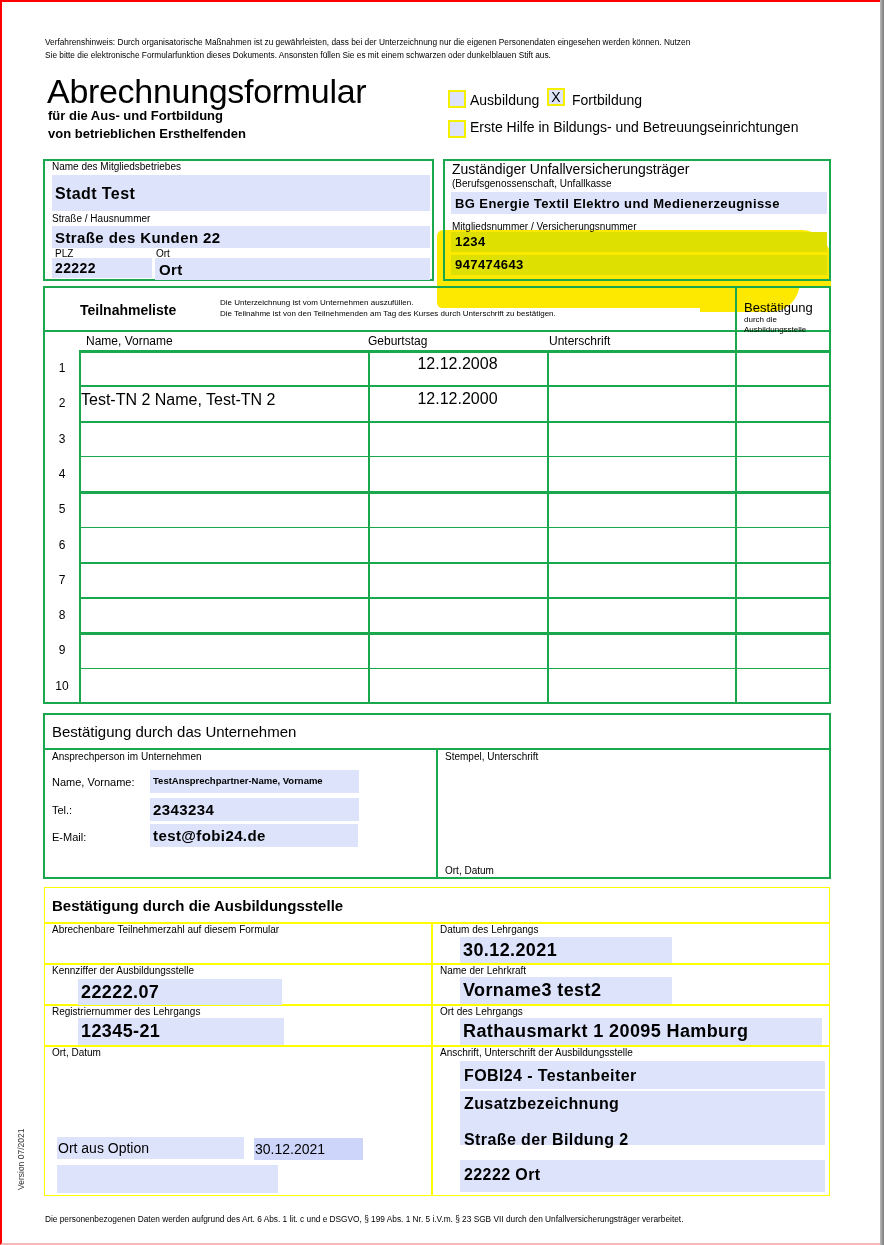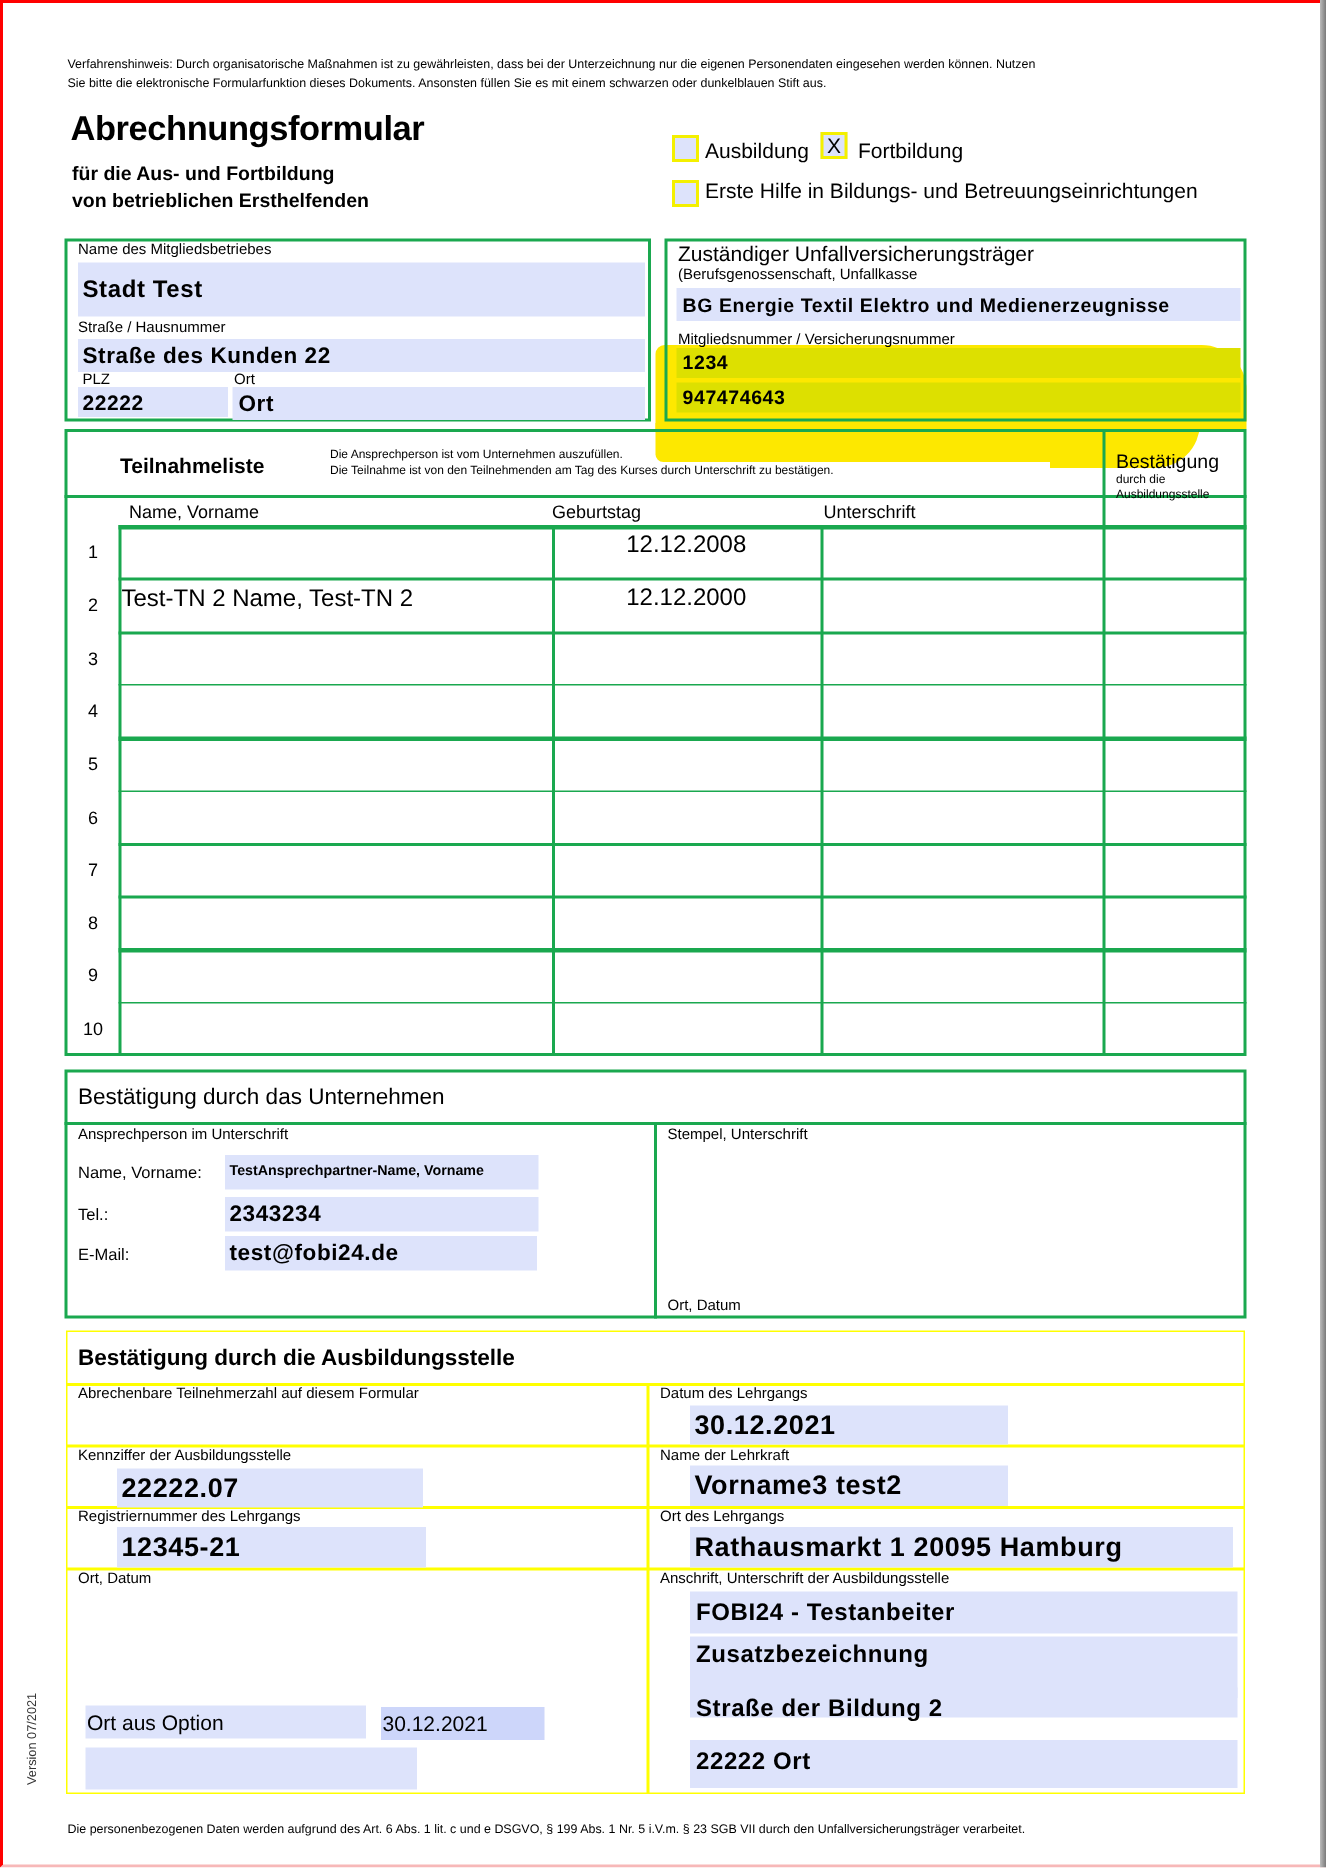--- a/index.html
+++ b/index.html
@@ -38,21 +38,21 @@
 <body>
 
 <div class="page-frame"></div>
 <div class="page-right-edge"></div>
 
 <div class="abs tiny" style="left:45px; top:36px; width:790px; font-size:8.3px; line-height:13px;">
   <div>Verfahrenshinweis: Durch organisatorische Maßnahmen ist zu gewährleisten, dass bei der Unterzeichnung nur die eigenen Personendaten eingesehen werden können. Nutzen</div>
   <div>Sie bitte die elektronische Formularfunktion dieses Dokuments. Ansonsten füllen Sie es mit einem schwarzen oder dunkelblauen Stift aus.</div>
 </div>
 
-<div class="abs" style="left:47px; top:72px; font-size:23px; font-weight:bold; letter-spacing:-0.3px;">Abrechnungsformular</div>
+<div class="abs" style="left:47px; top:72px; font-size:34px; font-weight:normal; letter-spacing:-0.3px;">Abrechnungsformular</div>
 <div class="abs" style="left:48px; top:107px; font-size:13px; font-weight:bold; line-height:18px;">
   <div>für die Aus- und Fortbildung</div>
   <div>von betrieblichen Ersthelfenden</div>
 </div>
 
 <div class="chk" style="left:448px; top:90px;"></div>
 <div class="abs" style="left:470px; top:92px; font-size:14px;">Ausbildung</div>
 <div class="chk" style="left:547px; top:88px;">X</div>
 <div class="abs" style="left:572px; top:92px; font-size:14px;">Fortbildung</div>
 <div class="chk" style="left:448px; top:120px;"></div>
@@ -92,21 +92,21 @@
 </div>
 <div class="abs" style="left:451px; top:255px; width:376px; height:20px; background:#dde000;">
   <span class="fieldtext" style="position:absolute; left:4px; top:2px; font-size:13px;">947474643</span>
 </div>
 
 <div class="abs green" style="left:43px; top:286px; width:788px; height:418px;"></div>
 <div class="abs" style="left:43px; top:330px; width:788px; height:2px; background:#1aa84f;"></div>
 <div class="abs" style="left:735px; top:286px; width:2px; height:418px; background:#1aa84f;"></div>
 <div class="abs" style="left:80px; top:302px; font-size:14px; font-weight:bold;">Teilnahmeliste</div>
 <div class="abs" style="left:220px; top:297px; font-size:8px; line-height:11px;">
-  <div>Die Ansprechperson ist vom Unternehmen auszufüllen.</div>
+  <div>Die Unterzeichnung ist vom Unternehmen auszufüllen.</div>
   <div>Die Teilnahme ist von den Teilnehmenden am Tag des Kurses durch Unterschrift zu bestätigen.</div>
 </div>
 <div class="abs" style="left:744px; top:300px; font-size:13px;">Bestätigung</div>
 <div class="abs" style="left:744px; top:315px; font-size:8px; line-height:10px;">
   <div>durch die</div>
   <div>Ausbildungsstelle</div>
 </div>
 <div class="abs" style="left:86px; top:334px; font-size:12px;">Name, Vorname</div>
 <div class="abs" style="left:368px; top:334px; font-size:12px;">Geburtstag</div>
 <div class="abs" style="left:549px; top:334px; font-size:12px;">Unterschrift</div>
@@ -193,21 +193,21 @@
       <div class="abs" style="left: 325px; width: 175px; top: 5px; height: 24px; font-size: 16px; text-align: center;"></div>
       <div class="abs" style="left: 504px; width: 185px; top: 3px; height: 30px;"></div>
       <div class="abs" style="left: 693px; width: 90px; top: 3px; height: 30px;"></div>
     </div>
   </div>
 
 <div class="abs green" style="left:43px; top:713px; width:788px; height:166px;"></div>
 <div class="abs" style="left:43px; top:748px; width:788px; height:2px; background:#1aa84f;"></div>
 <div class="abs" style="left:436px; top:748px; width:2px; height:131px; background:#1aa84f;"></div>
 <div class="abs" style="left:52px; top:723px; font-size:15px; font-weight:normal;">Bestätigung durch das Unternehmen</div>
-<div class="abs label" style="left:52px; top:751px;">Ansprechperson im Unterschrift</div>
+<div class="abs label" style="left:52px; top:751px;">Ansprechperson im Unternehmen</div>
 <div class="abs" style="left:52px; top:776px; font-size:11px;">Name, Vorname:</div>
 <div class="abs field" style="left:150px; top:770px; width:209px; height:23px;">
   <span class="fieldtext" style="position:absolute; left:3px; top:5px; font-size:9.5px; letter-spacing:0;">TestAnsprechpartner-Name, Vorname</span>
 </div>
 <div class="abs" style="left:52px; top:804px; font-size:11px;">Tel.:</div>
 <div class="abs field" style="left:150px; top:798px; width:209px; height:23px;">
   <span class="fieldtext" style="position:absolute; left:3px; top:3px; font-size:15px;">2343234</span>
 </div>
 <div class="abs" style="left:52px; top:831px; font-size:11px;">E-Mail:</div>
 <div class="abs field" style="left:150px; top:824px; width:208px; height:23px;">

